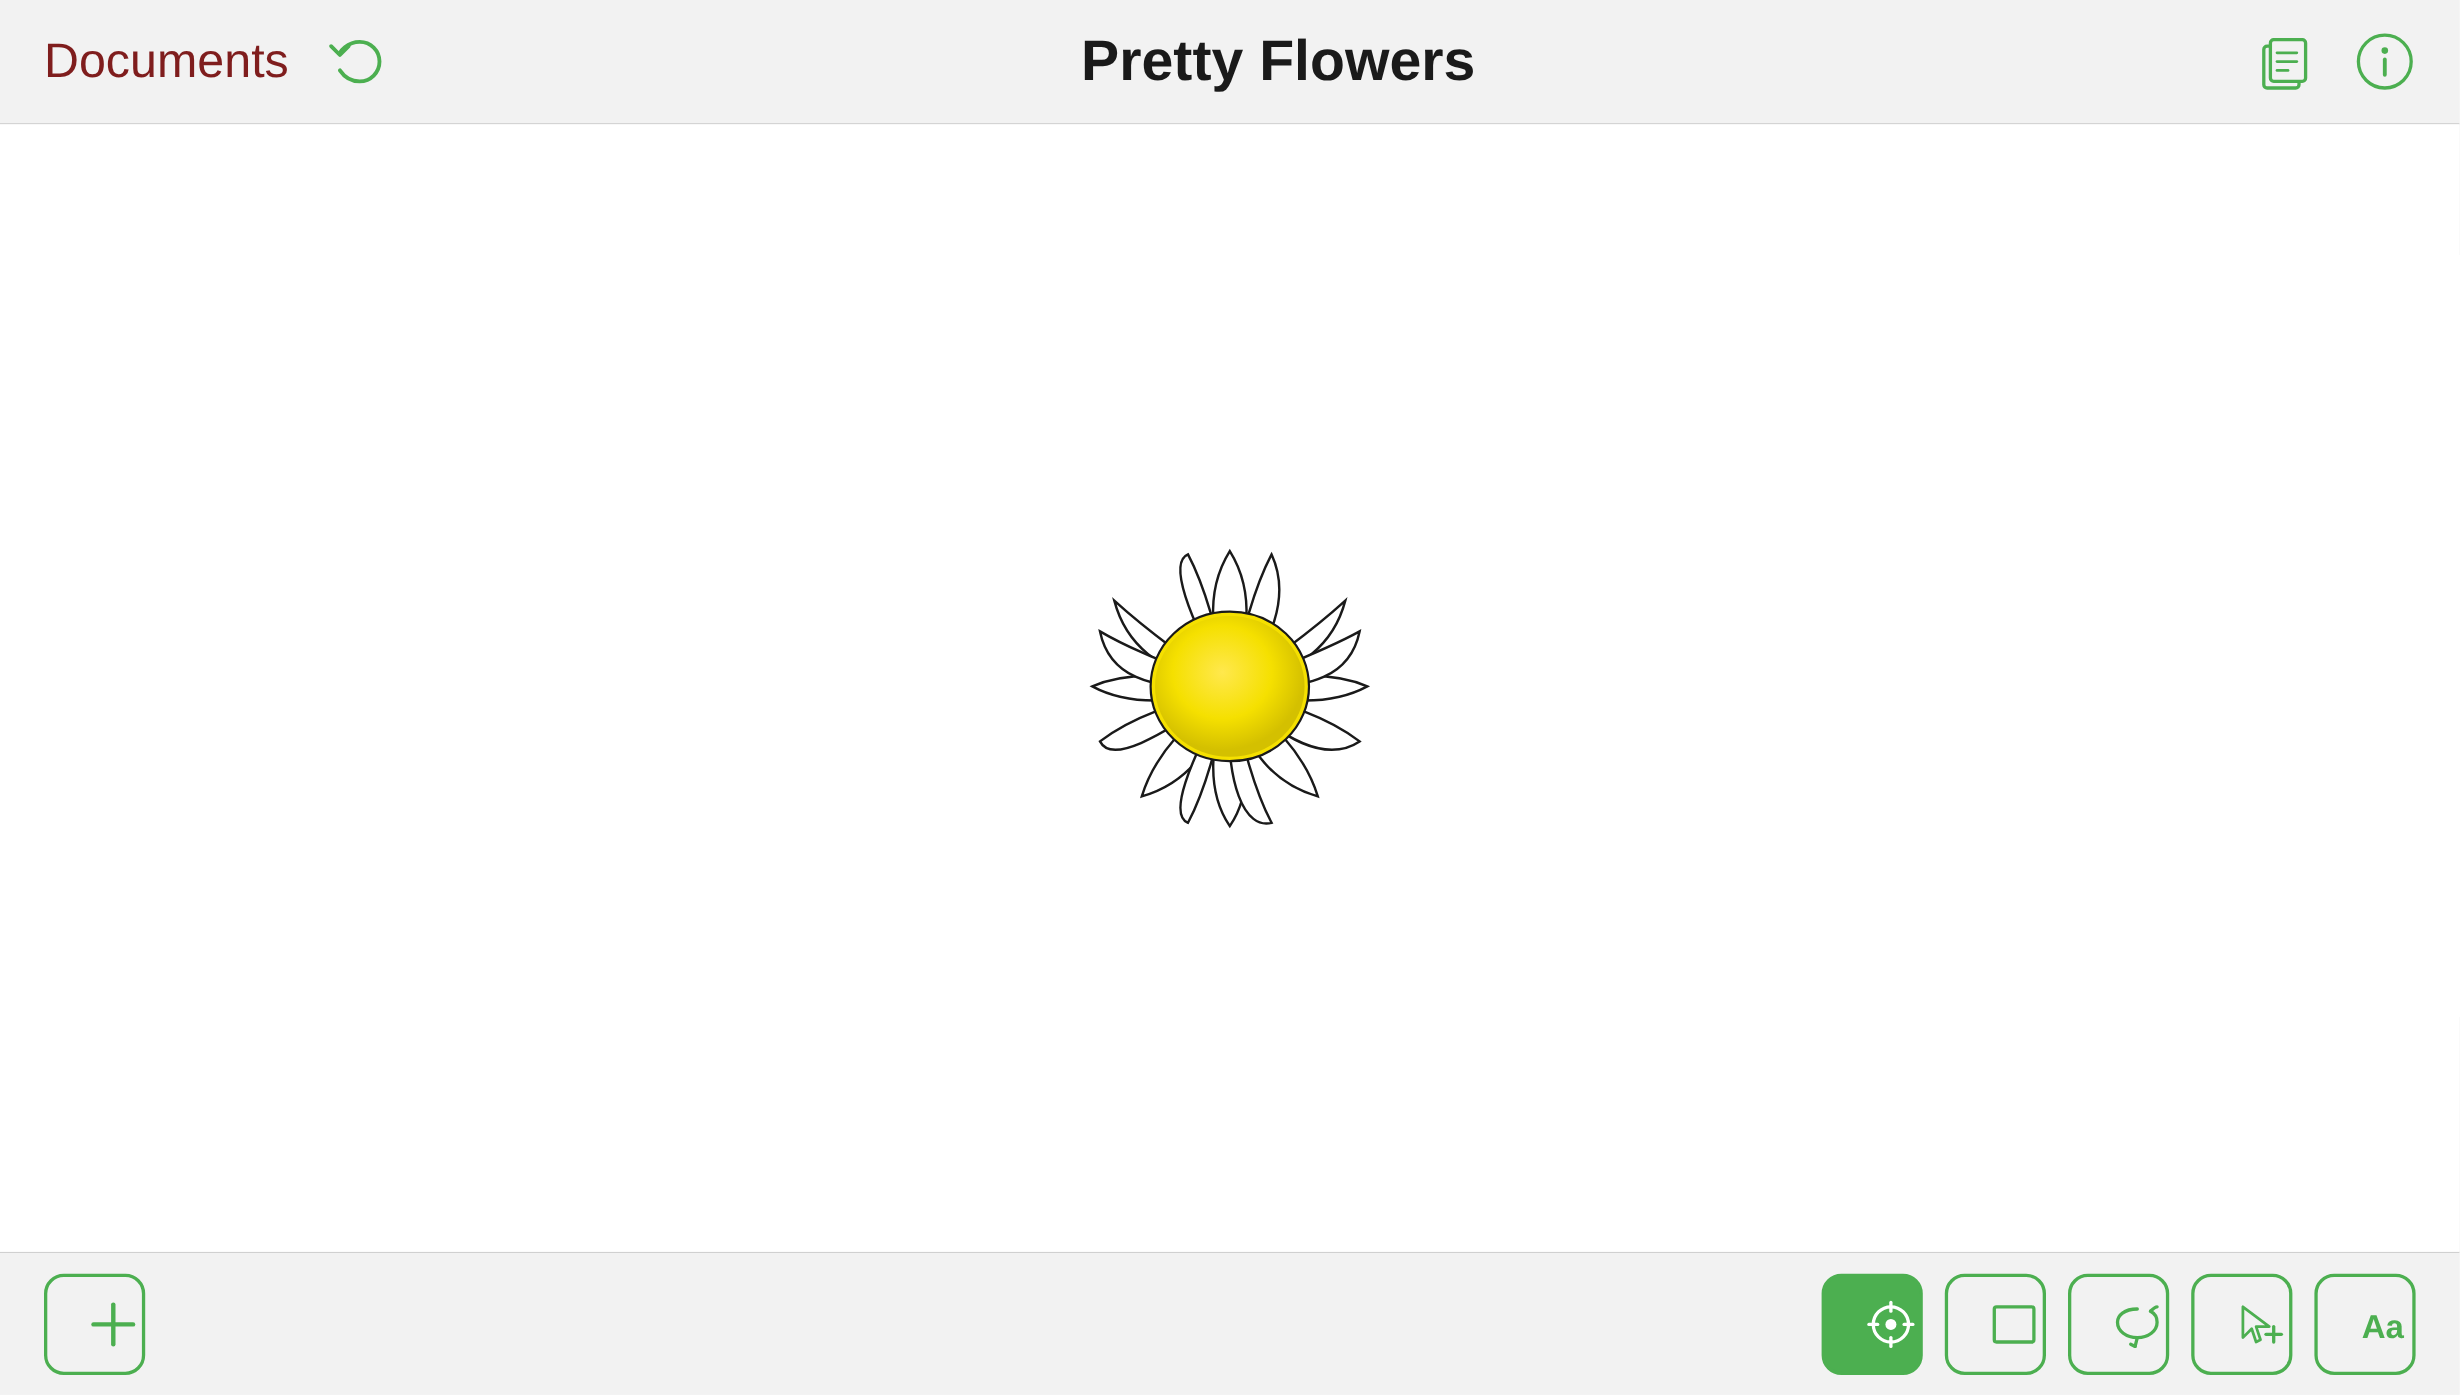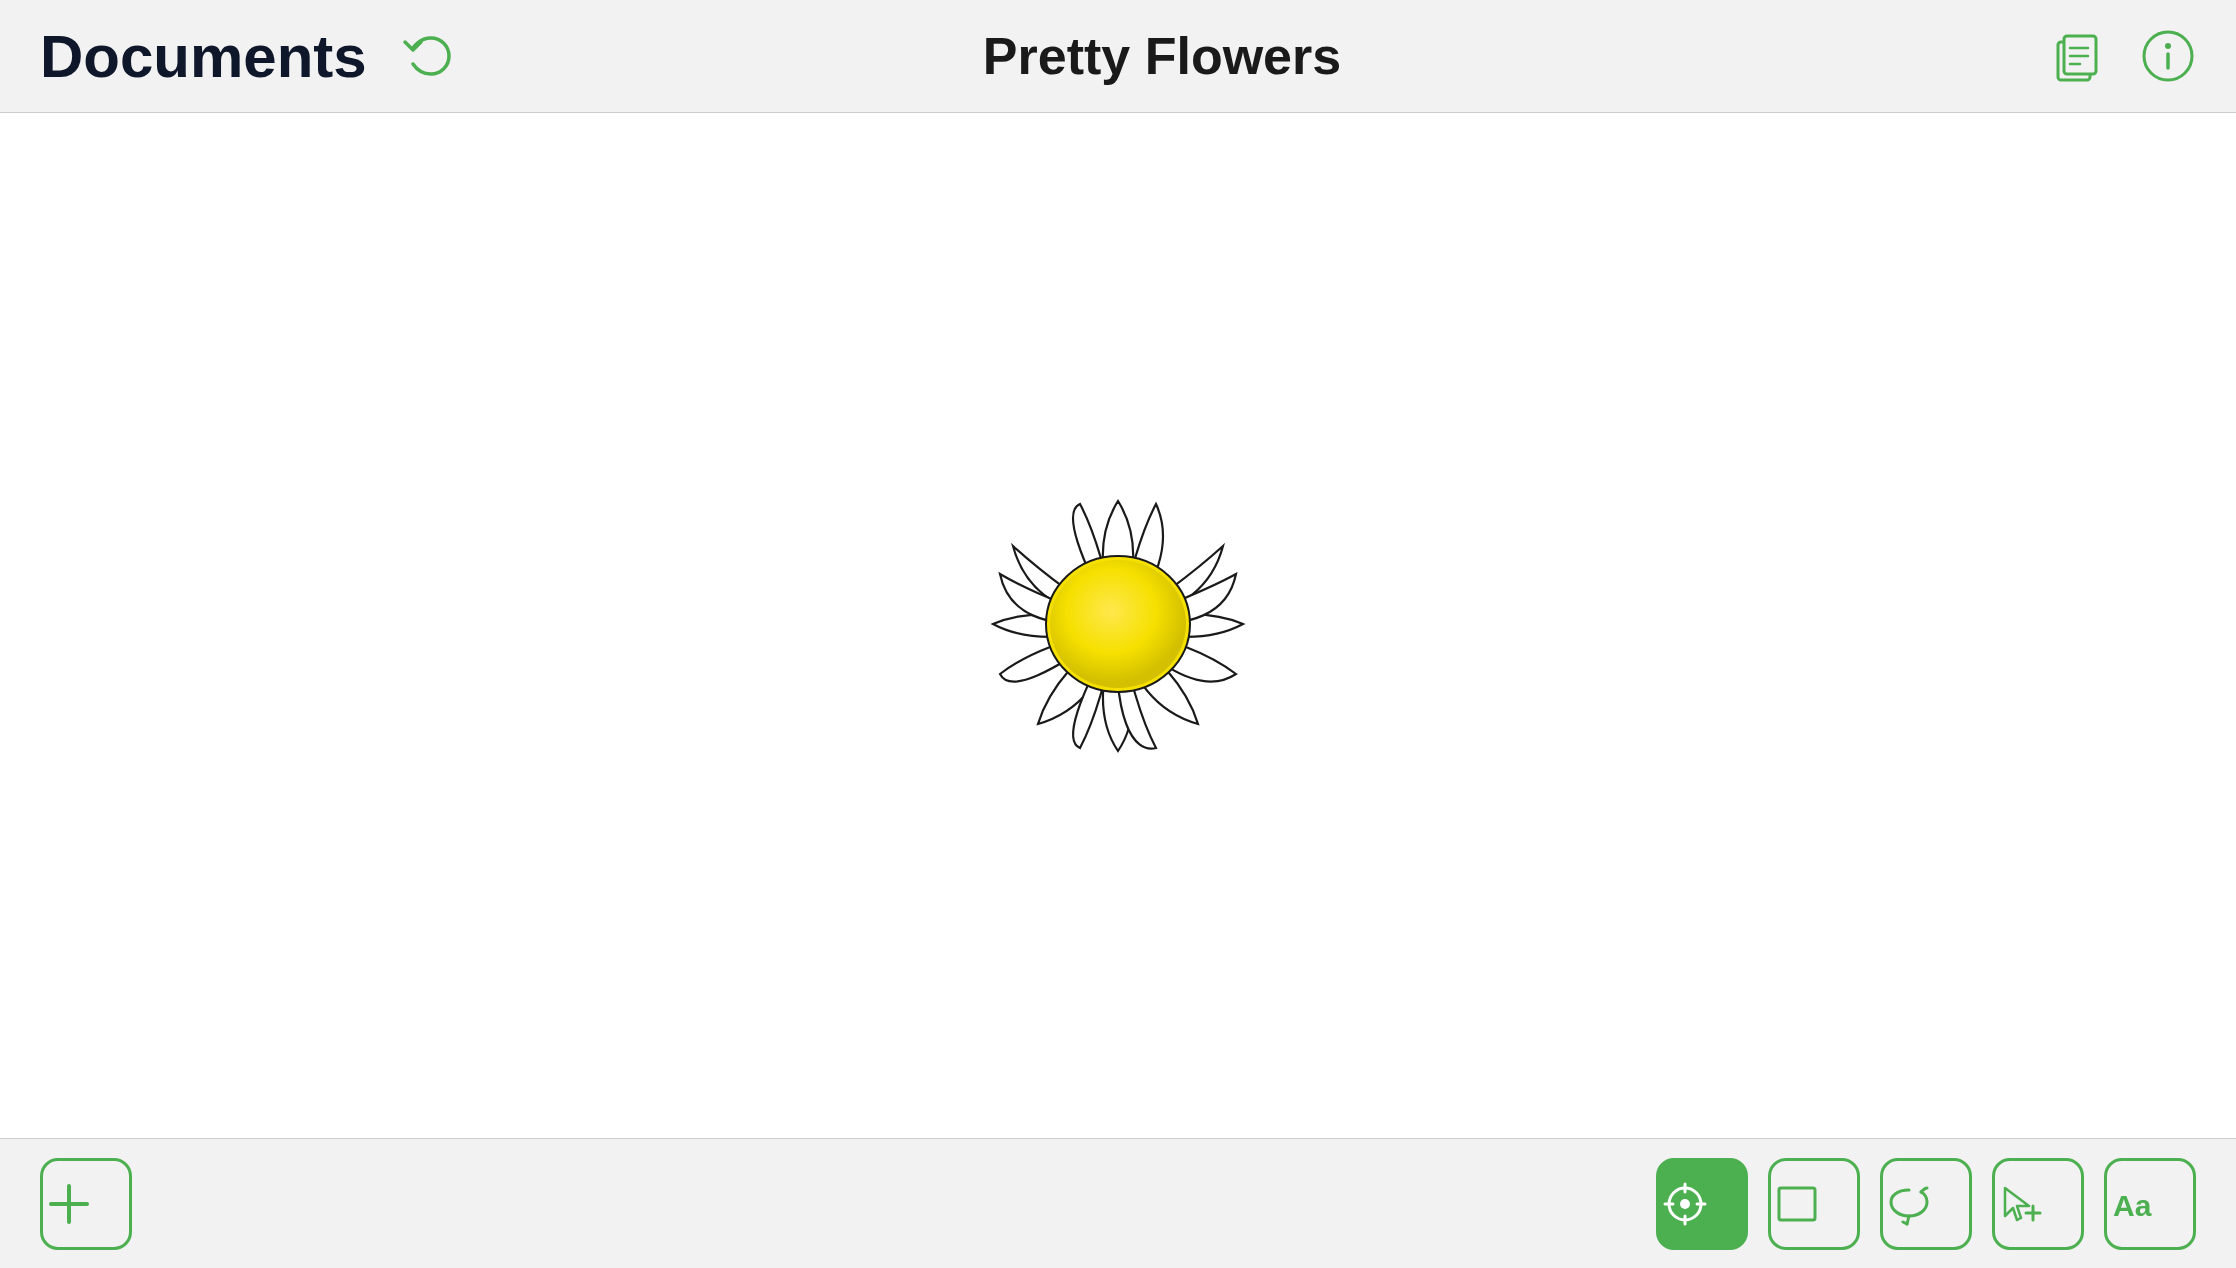--- a/index.html
+++ b/index.html
@@ -23,23 +23,23 @@
       justify-content: space-between;
       padding: 0 40px;
       flex-shrink: 0;
     }
     .header-left {
       display: flex;
       align-items: center;
       gap: 32px;
     }
     .documents-link {
-      font-size: 60px;
-      font-weight: 700;
-      color: #0f172a;
+      font-size: 44px;
+      font-weight: 400;
+      color: #7f1d1d;
       cursor: pointer;
       text-decoration: none;
     }
     .header-title {
       font-size: 52px;
       font-weight: 700;
       color: #1a1a1a;
       position: absolute;
       left: 50%;
       transform: translateX(-50%);
@@ -90,21 +90,21 @@
     }
 
     .tool-btn {
       width: 92px;
       height: 92px;
       border: 3px solid #4caf50;
       border-radius: 18px;
       background: transparent;
       display: flex;
       align-items: center;
-      justify-content: flex-start;
+      justify-content: flex-end;
       cursor: pointer;
       color: #4caf50;
     }
     .tool-btn.active {
       background: #4caf50;
       color: #ffffff;
     }
     .tool-btn svg {
       width: 52px;
       height: 52px;

